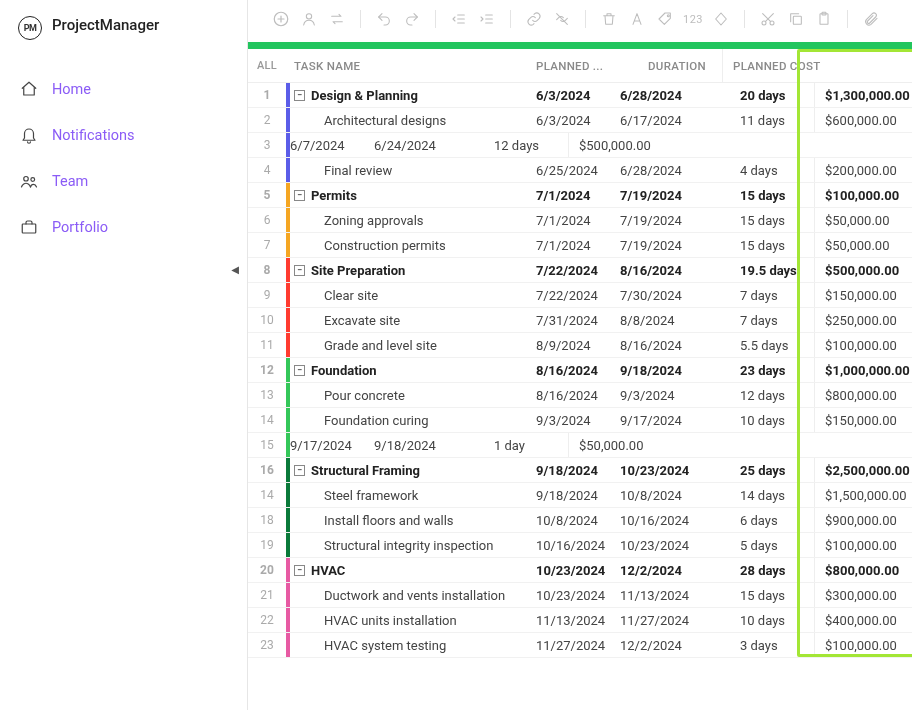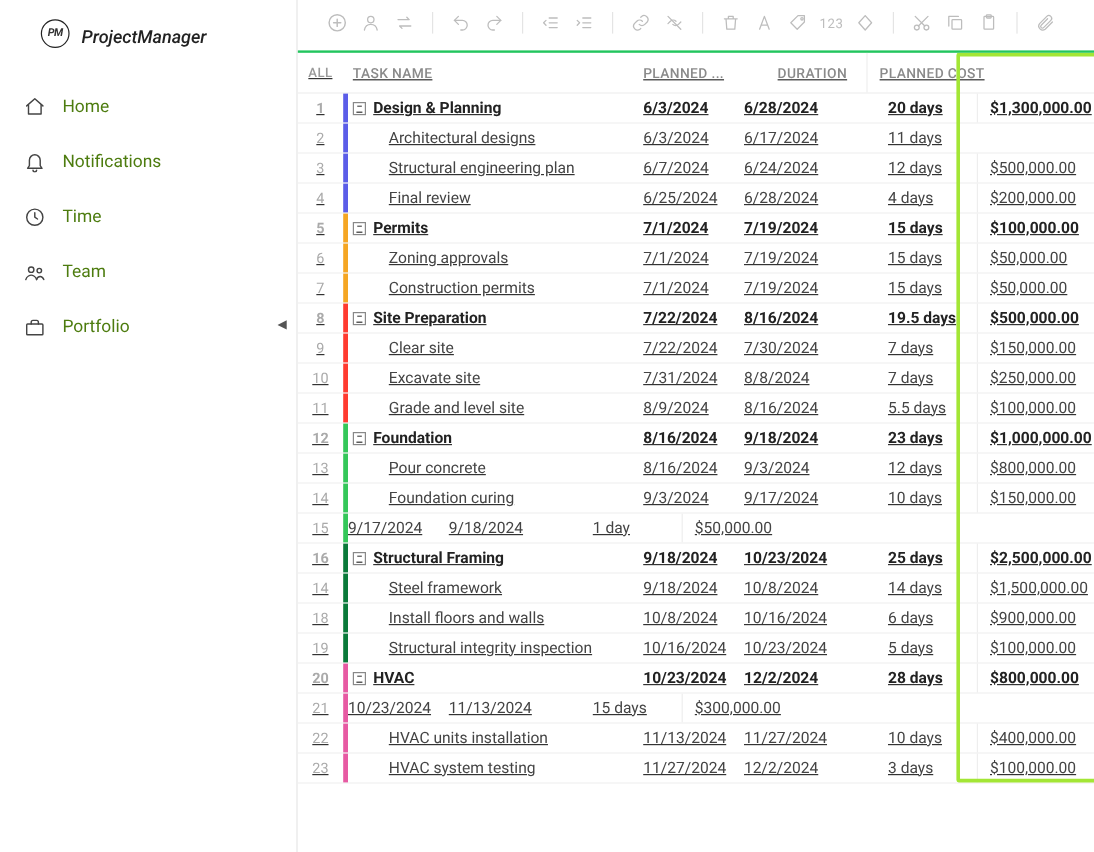--- a/index.html
+++ b/index.html
@@ -1,39 +1,39 @@
 <!DOCTYPE html>
 <html><head>
 <meta charset="utf-8">
 <style>
   * { box-sizing: border-box; margin: 0; padding: 0; }
   body { font-family: -apple-system, "Segoe UI", Roboto, sans-serif; font-size: 13px; color: #333; width: 912px; height: 710px; overflow: hidden; display: flex; background: #fff; }
   .sidebar { width: 248px; border-right: 1px solid #e6e6e6; display: flex; flex-direction: column; padding-top: 10px; position: relative; }
-  .logo-row { display: flex; align-items: flex-end; gap: 10px; padding: 6px 18px 18px 34px; font-style: italic; }
+  .logo-row { display: flex; align-items: flex-start; gap: 10px; padding: 6px 18px 18px 18px; }
   .logo-circle { width: 24px; height: 24px; border: 1.5px solid #222; border-radius: 50%; display: flex; align-items: center; justify-content: center; font-size: 9px; font-weight: 700; letter-spacing: -0.5px; }
   .logo-text { font-size: 15px; font-weight: 500; color: #222; }
   .nav { padding-top: 8px; }
-  .nav-item { display: flex; gap: 14px; padding: 14px 20px; font-size: 14.5px; color: #4d7c0f; cursor: pointer; }
+  .nav-item { display: flex; align-items: center; gap: 14px; padding: 14px 20px; font-size: 14.5px; color: #8b5cf6; cursor: pointer; }
   .nav-item .icon { width: 18px; height:18px; display:flex; align-items:center; justify-content:center; color:#444; }
   .collapse-arrow { position: absolute; right: 8px; top: 264px; font-size: 10px; color:#555;}
   .main { flex: 1; display: flex; flex-direction: column; overflow: hidden; }
   .header { display:flex; align-items:center; padding: 16px 22px 12px 22px; gap: 12px; }
   .project-title { font-size: 22px; font-weight: 500; color:#222; flex: 0 0 auto; }
   .avatars { display:flex; margin-left:8px; }
   .avatar { width: 22px; height:22px; border-radius:50%; border:2px solid #fff; margin-left:-6px; }
   .avatar-a { background: radial-gradient(circle at 35% 35%, #ffae75, #d24c18); }
   .avatar-b { background: radial-gradient(circle at 35% 35%, #d5d5d5, #8a8a8a); }
   .avatar-c { background: radial-gradient(circle at 35% 35%, #555, #000); }
   .header-spacer { flex:1; }
   .menu-icon { width:18px; height:18px; color:#555; }
   .toolbar { display:flex; align-items:center; gap: 6px; padding: 8px 22px 12px 22px; color:#bdbdbd;text-align:center; }
   .toolbar .tool { width: 22px; height:22px; display:flex; align-items:center; justify-content:center; font-size:15px; }
   .toolbar .sep { width: 1px; height: 18px; background:#e4e4e4; margin: 0 6px; }
   .toolbar .txt { font-size:11px; letter-spacing:0.5px;}
-  .grid { flex:1; overflow:hidden; border-top:2px solid #22c55e;text-decoration:underline; }
+  .grid { flex:1; overflow:hidden; border-top:7px solid #22c55e; }
   .grid-header, .grid-row { display:flex; align-items:stretch; }
   .grid-header { height: 34px; color:#8a8a8a; font-size:11.5px; font-weight:500; border-bottom:1px solid #eee; text-transform: uppercase; letter-spacing:0.3px;}
   .grid-row { height: 25px; border-bottom:1px solid #f1f1f1; font-size:13px; color:#444; }
   .grid-row.summary { font-weight:700; color:#222; }
   .c-all { width:38px; text-align:center; color:#aaa; font-size:12px; display:flex; align-items:center; justify-content:center;}
   .c-bar { width:4px; }
   .c-name { width:246px; display:flex; align-items:center; padding-left:4px; }
   .c-start { width:84px; display:flex; align-items:center; }
   .c-finish { width:92px; display:flex; align-items:center; }
   .c-dur { width:74px; display:flex; align-items:center;margin-left:28px; }
@@ -69,29 +69,20 @@
           <svg viewBox="0 0 24 24" width="18" height="18">
             <path d="M6 16V10a6 6 0 1 1 12 0v6l2 3H4z"></path>
             <path d="M10 21a2 2 0 0 0 4 0"></path>
           </svg>
         </span>
       <span>Notifications</span>
     </div>
     <div class="nav-item">
       <span class="icon">
           <svg viewBox="0 0 24 24" width="18" height="18">
-            <circle cx="12" cy="12" r="9"></circle>
-            <path d="M12 7v5l3 2"></path>
-          </svg>
-        </span>
-      <span>Time</span>
-    </div>
-    <div class="nav-item">
-      <span class="icon">
-          <svg viewBox="0 0 24 24" width="18" height="18">
             <circle cx="8" cy="9" r="3"></circle>
             <circle cx="17" cy="10" r="2.5"></circle>
             <path d="M2 20c1-4 5-5 6-5s5 1 6 5"></path>
             <path d="M14 20c.6-2.5 3-3.5 4-3.5s3 .8 4 3.5"></path>
           </svg>
         </span>
       <span>Team</span>
     </div>
     <div class="nav-item">
       <span class="icon">
@@ -240,28 +231,25 @@
         <div class="grid-row">
           <div class="c-all">2</div>
           <div class="c-bar" style="background:#5b5de8"></div>
           <div class="c-name">
             <span class="child-indent"></span>
             <span>Architectural designs</span>
           </div>
           <div class="c-start">6/3/2024</div>
           <div class="c-finish">6/17/2024</div>
           <div class="c-dur">11 days</div>
+          <div class="c-cost cost-sep">$600,000.00</div>
         </div>
         <div class="grid-row">
           <div class="c-all">3</div>
           <div class="c-bar" style="background:#5b5de8"></div>
-          <div class="c-name">
-            <span class="child-indent"></span>
-            <span>Structural engineering plan</span>
-          </div>
           <div class="c-start">6/7/2024</div>
           <div class="c-finish">6/24/2024</div>
           <div class="c-dur">12 days</div>
           <div class="c-cost cost-sep">$500,000.00</div>
         </div>
         <div class="grid-row">
           <div class="c-all">4</div>
           <div class="c-bar" style="background:#5b5de8"></div>
           <div class="c-name">
             <span class="child-indent"></span>
@@ -456,20 +444,24 @@
             <span>HVAC</span>
           </div>
           <div class="c-start">10/23/2024</div>
           <div class="c-finish">12/2/2024</div>
           <div class="c-dur">28 days</div>
           <div class="c-cost cost-sep">$800,000.00</div>
         </div>
         <div class="grid-row">
           <div class="c-all">21</div>
           <div class="c-bar" style="background:#e75aa3"></div>
+          <div class="c-name">
+            <span class="child-indent"></span>
+            <span>Ductwork and vents installation</span>
+          </div>
           <div class="c-start">10/23/2024</div>
           <div class="c-finish">11/13/2024</div>
           <div class="c-dur">15 days</div>
           <div class="c-cost cost-sep">$300,000.00</div>
         </div>
         <div class="grid-row">
           <div class="c-all">22</div>
           <div class="c-bar" style="background:#e75aa3"></div>
           <div class="c-name">
             <span class="child-indent"></span>

